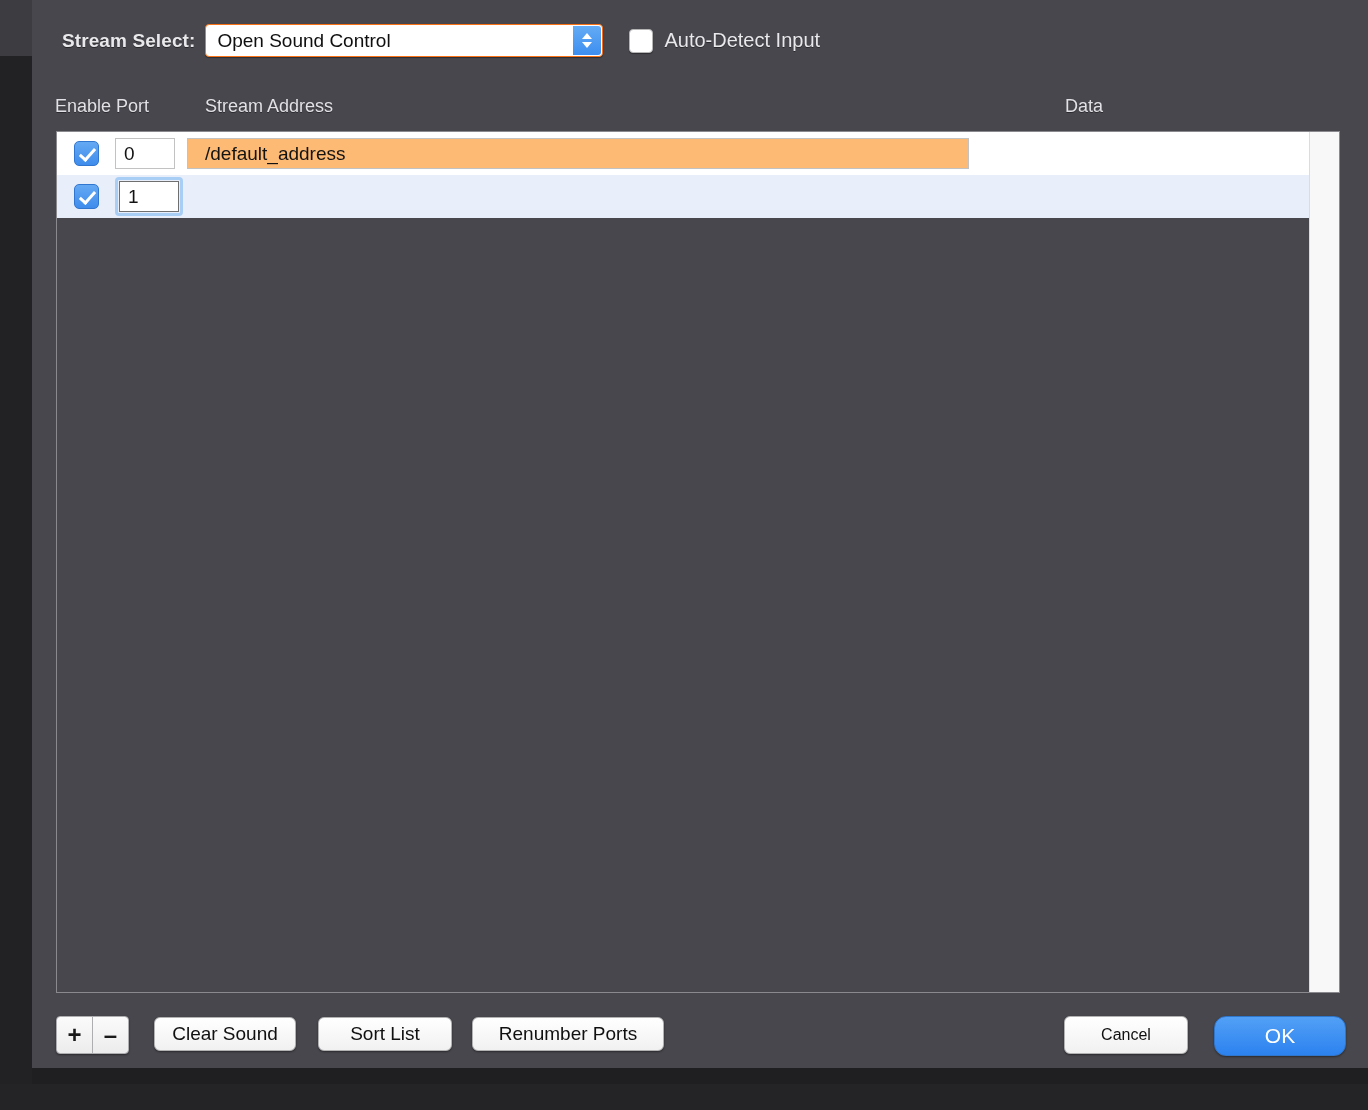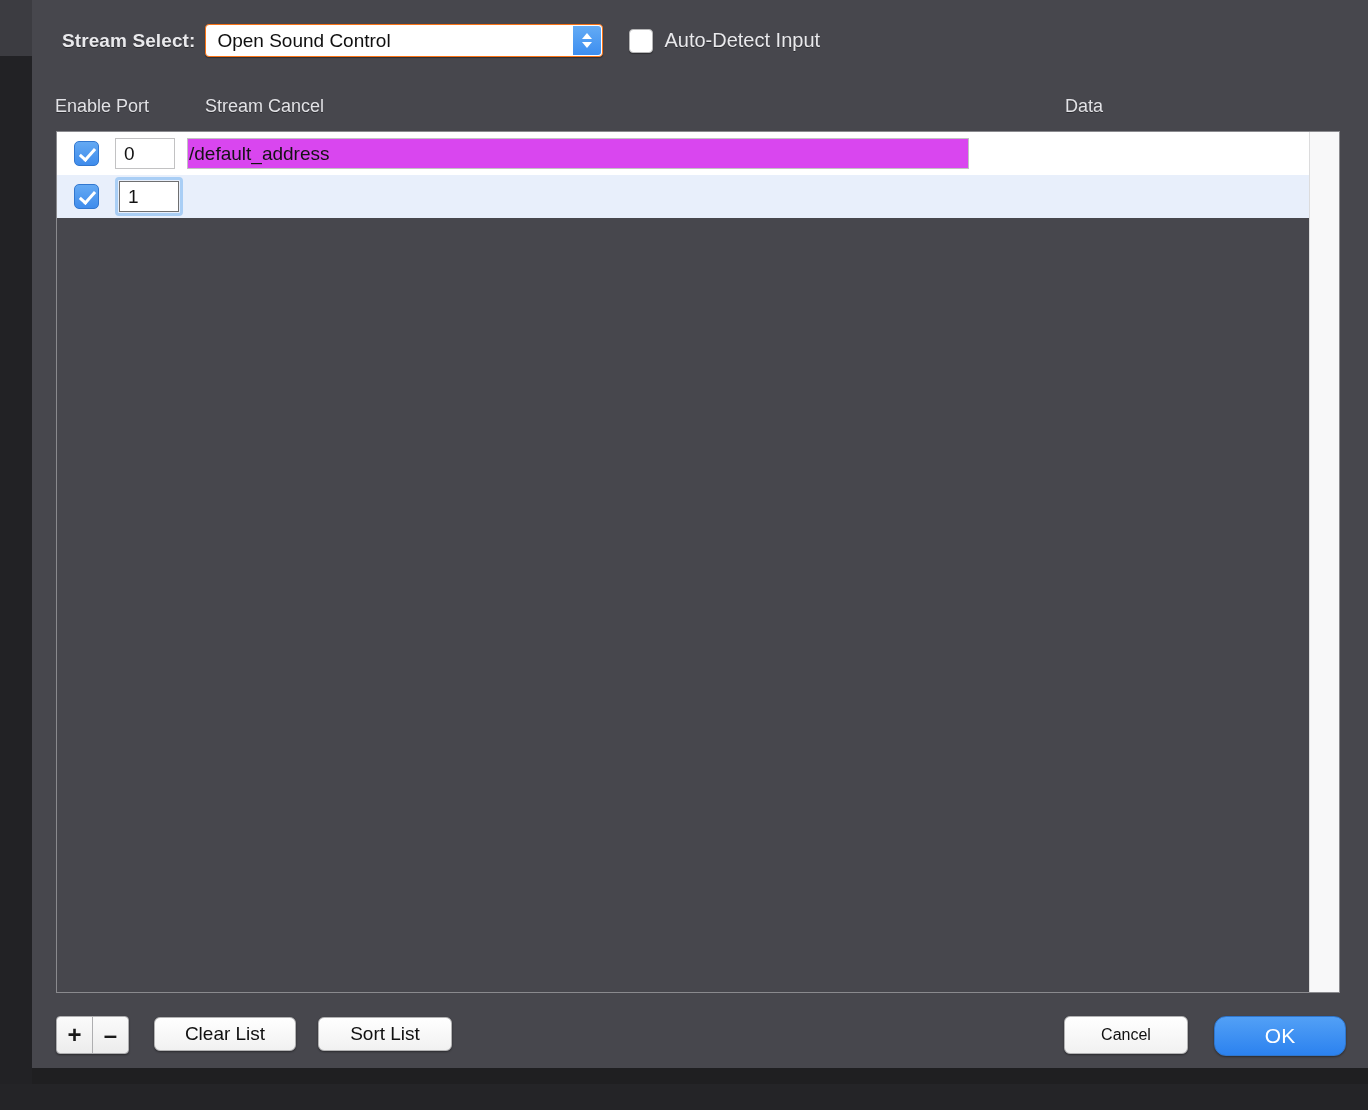--- a/index.html
+++ b/index.html
@@ -132,23 +132,23 @@
     display: flex; align-items: center;
   }
   .port-wrap-focus {
     border: 3px solid #a9cef5; border-radius: 4px;
     padding: 1px; box-sizing: border-box;
     display: inline-flex;
   }
   .port-wrap-focus .port-field { border: 1px solid #6f6f70; }
   .cell-address { flex: 1 1 auto; display: flex; align-items: center; padding-right: 10px; }
   .addr-field {
-    width: 100%; height: 31px; background: #d946ef;
+    width: 100%; height: 31px; background: #fdba74;
     border: 1px solid #c2c2c3; box-sizing: border-box;
-    font-size: 19px; color: #131313; padding-left: 1px;
+    font-size: 19px; color: #131313; padding-left: 17px;
     display: flex; align-items: center;
   }
   .cell-data { flex: 0 0 330px; }
 
   
   .bottom-bar {
     position: absolute; left: 0; top: 1005px; width: 1336px; height: 56px;
   }
   .btn {
     height: 34px; border-radius: 6px; border: 1px solid #b2b2b3;
@@ -207,21 +207,21 @@
       </div>
 
       <div class="autodetect">
         <span class="cb-empty"></span>
         <span class="autodetect-label">Auto-Detect Input</span>
       </div>
     </div>
 
     <div class="col-headers">
       <span class="hdr hdr-enable">Enable Port</span>
-      <span class="hdr hdr-address">Stream Cancel</span>
+      <span class="hdr hdr-address">Stream Address</span>
       <span class="hdr hdr-data">Data</span>
     </div>
 
     <div class="list-frame">
       <div class="list-body">
 
         <div class="row row-odd">
           <div class="cell-enable">
             <span class="cb-checked"></span>
           </div>
@@ -248,20 +248,21 @@
 
       </div>
       <div class="scroll-track"></div>
     </div>
 
     <div class="bottom-bar">
       <div class="seg">
         <span class="seg-btn">+</span>
         <span class="seg-btn">–</span>
       </div>
-      <span class="btn btn-clear">Clear List</span>
+      <span class="btn btn-clear">Clear Sound</span>
       <span class="btn btn-sort">Sort List</span>
+      <span class="btn btn-renumber">Renumber Ports</span>
       <span class="btn btn-cancel">Cancel</span>
       <span class="btn-ok">OK</span>
     </div>
 
   </div>
 </div>
 
 </body></html>

